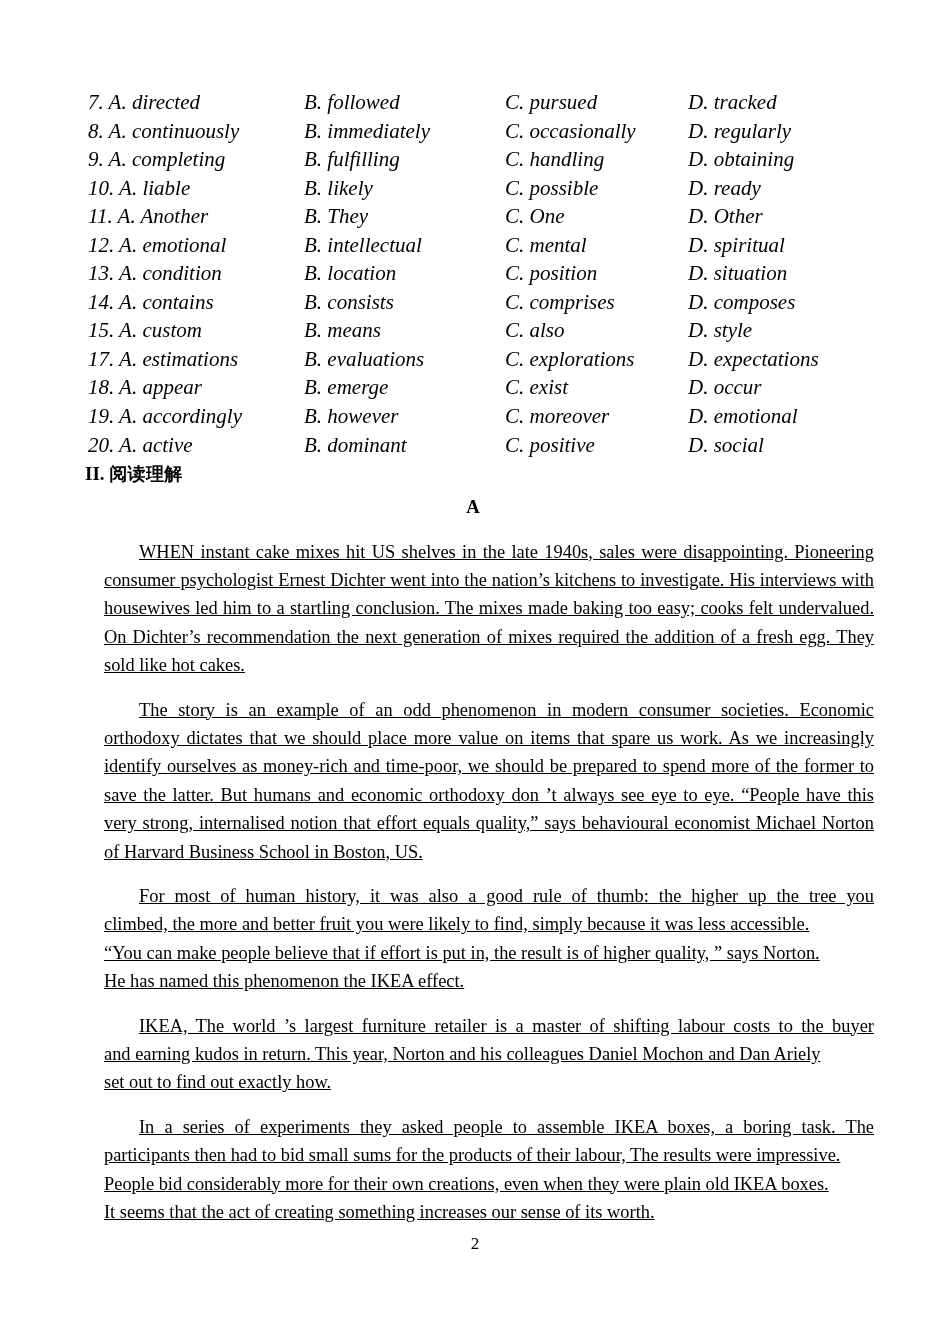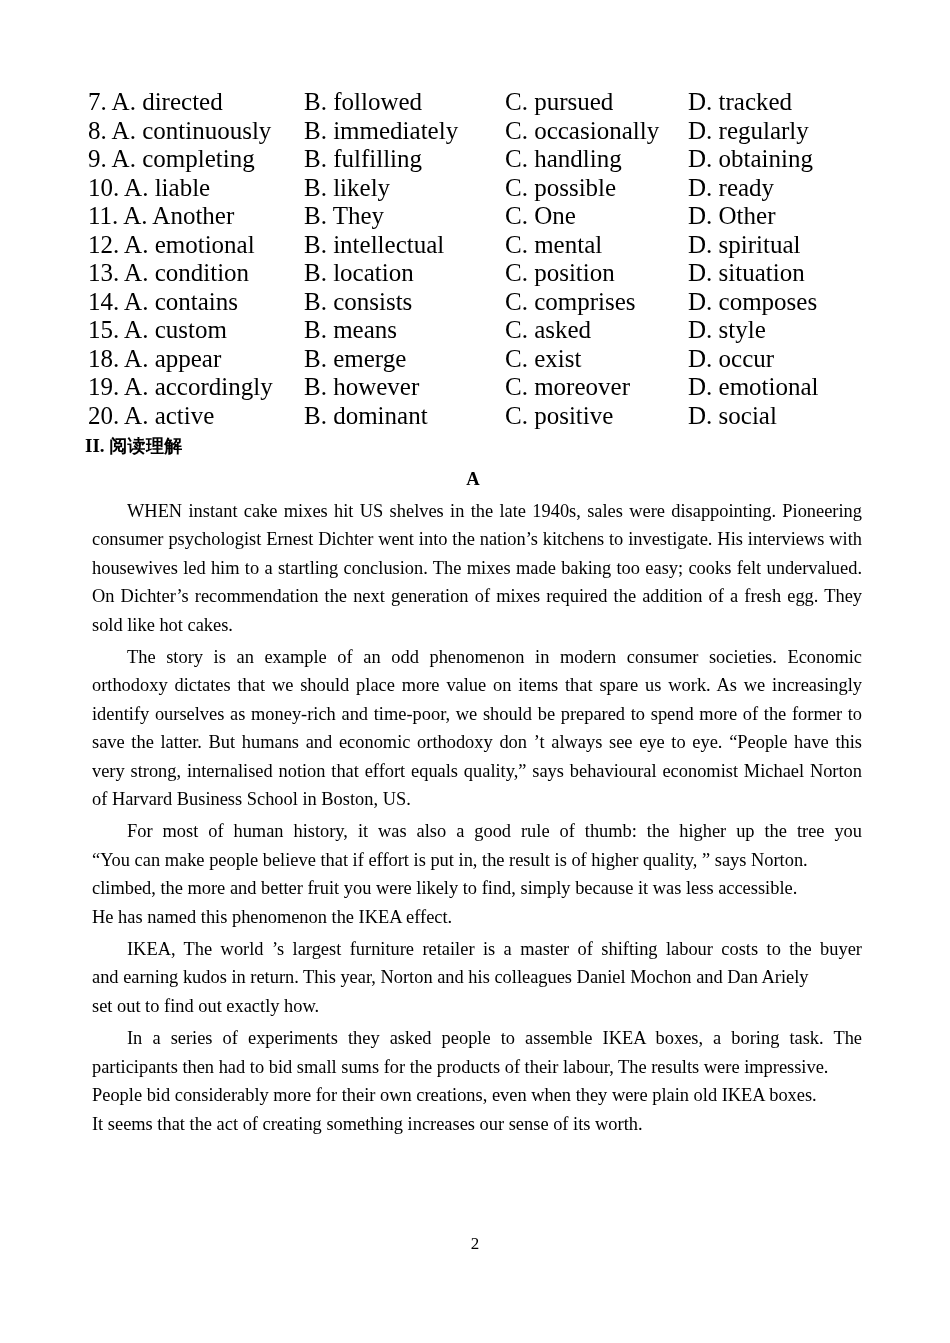--- a/index.html
+++ b/index.html
@@ -31,22 +31,23 @@
     width: 770px;
     margin: 0;
     padding: 0;
     list-style: none;
   }
   .opt-row {
     display: block;
     position: relative;
     height: 28.55px;
     line-height: 28.55px;
-    font-size: 25px;
+    font-size: 21px;
     white-space: nowrap;
+    font-style: italic;
   }
   .opt-cell {
     position: absolute;
     top: 0;
     display: block;
   }
   .col-a { left: 0px; }
   .col-b { left: 216px; }
   .col-c { left: 417px; }
   .col-d { left: 600px; }
@@ -79,25 +80,26 @@
     width: 770px;
     text-align: center;
     font-size: 18.6px;
     font-weight: bold;
     line-height: 28.4px;
     margin: 4px 0 1px 0;
   }
 
   .para {
     width: 770px;
-    margin: 4px;
+    margin: 16px;
     padding: 0;
     font-size: 18.4px;
     line-height: 28.4px;
     text-indent: 35px;
+    text-decoration: underline;
   }
   .para.justified {
     text-align: justify;
     text-align-last: left;
   }
   .para.ragged {
     text-align: left;
   }
   .para.ragged .firstline {
     display: block;
@@ -181,25 +183,31 @@
     <li class="opt-row">
       <span class="opt-cell col-a">14. A. contains</span>
       <span class="opt-cell col-b">B. consists</span>
       <span class="opt-cell col-c">C. comprises</span>
       <span class="opt-cell col-d">D. composes</span>
     </li>
 
     <li class="opt-row">
       <span class="opt-cell col-a">15. A. custom</span>
       <span class="opt-cell col-b">B. means</span>
-      <span class="opt-cell col-c">C. asked</span>
+      <span class="opt-cell col-c">C. also</span>
       <span class="opt-cell col-d">D. style</span>
     </li>
 
 
+    <li class="opt-row">
+      <span class="opt-cell col-a">17. A. estimations</span>
+      <span class="opt-cell col-b">B. evaluations</span>
+      <span class="opt-cell col-c">C. explorations</span>
+      <span class="opt-cell col-d">D. expectations</span>
+    </li>
 
     <li class="opt-row">
       <span class="opt-cell col-a">18. A. appear</span>
       <span class="opt-cell col-b">B. emerge</span>
       <span class="opt-cell col-c">C. exist</span>
       <span class="opt-cell col-d">D. occur</span>
     </li>
 
     <li class="opt-row">
       <span class="opt-cell col-a">19. A. accordingly</span>
@@ -222,22 +230,22 @@
   </div>
 
   <div class="passage-letter">A</div>
 
   <p class="para justified">WHEN instant cake mixes hit US shelves in the late 1940s, sales were disappointing. Pioneering consumer psychologist Ernest Dichter went into the nation’s kitchens to investigate. His interviews with housewives led him to a startling conclusion. The mixes made baking too easy; cooks felt undervalued. On Dichter’s recommendation the next generation of mixes required the addition of a fresh egg.  They sold like hot cakes.</p>
 
   <p class="para justified">The story is an example of an odd phenomenon in modern consumer societies. Economic orthodoxy dictates that we should place more value on items that spare us work. As we increasingly identify ourselves as money-rich and time-poor, we should be prepared to spend more of the former to save the latter. But humans and economic orthodoxy don ’t always see eye to eye. “People have this very strong, internalised notion that effort equals quality,” says behavioural economist Michael Norton of Harvard Business School in Boston, US.</p>
 
   <p class="para ragged">
     <span class="firstline">For most of human history, it was also a good rule of thumb: the higher up the tree you</span>
+    <span class="restline">climbed, the more and better fruit you were likely to find, simply because it was less accessible.</span>
     <span class="restline">“You can make people believe that if effort is put in, the result is of higher quality,   ” says Norton.</span>
-    <span class="restline">climbed, the more and better fruit you were likely to find, simply because it was less accessible.</span>
     <span class="restline">He has named this phenomenon the IKEA effect.</span>
   </p>
 
   <p class="para ragged">
     <span class="firstline">IKEA, The world ’s largest furniture retailer is a master of shifting labour costs to the buyer</span>
     <span class="restline">and earning kudos in return. This year, Norton and his colleagues Daniel Mochon and Dan Ariely</span>
     <span class="restline">set out to find out exactly how.</span>
   </p>
 
   <p class="para ragged">

